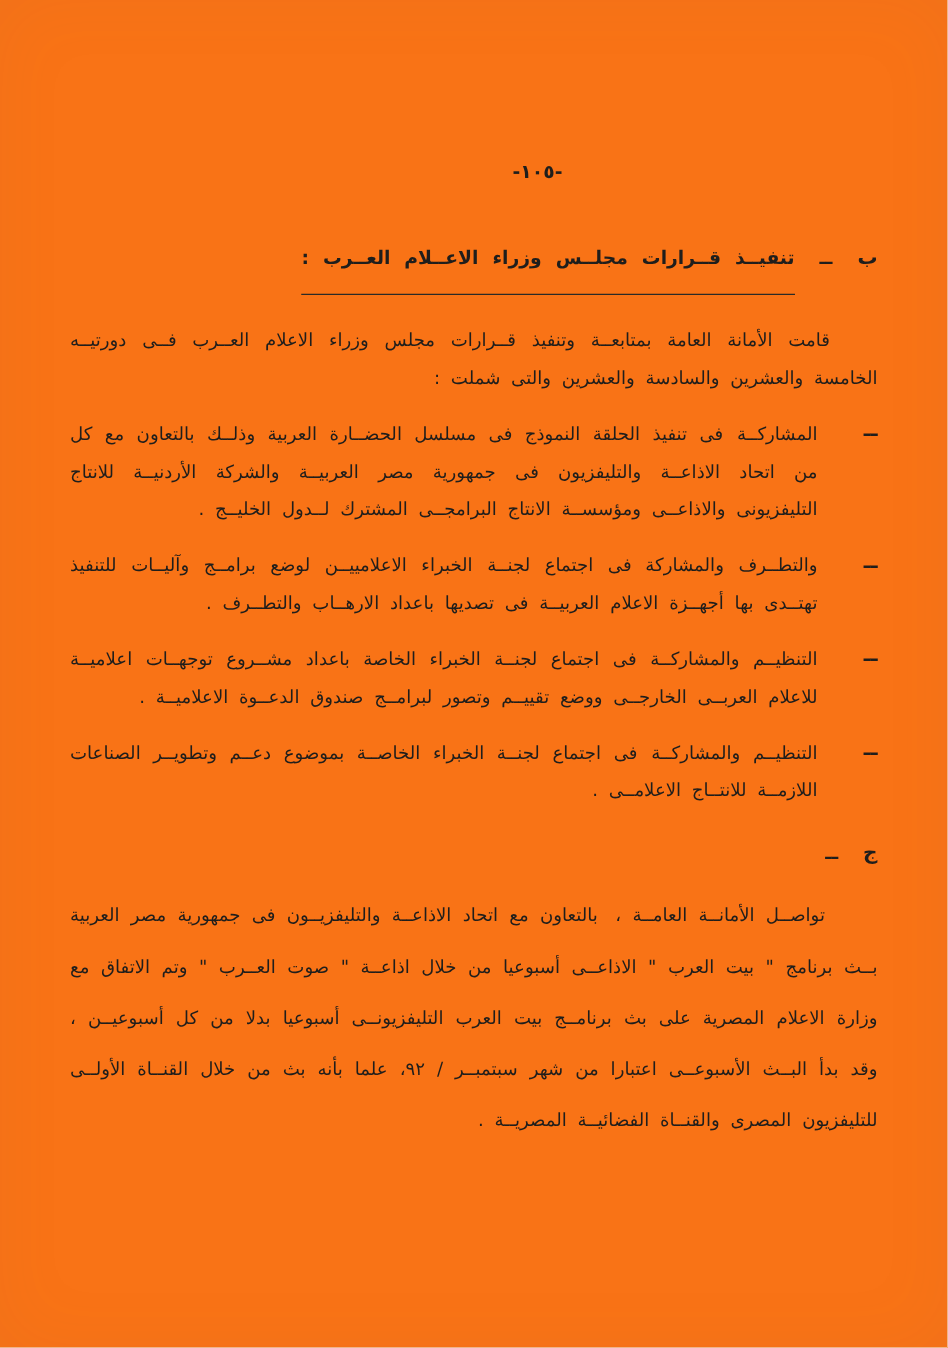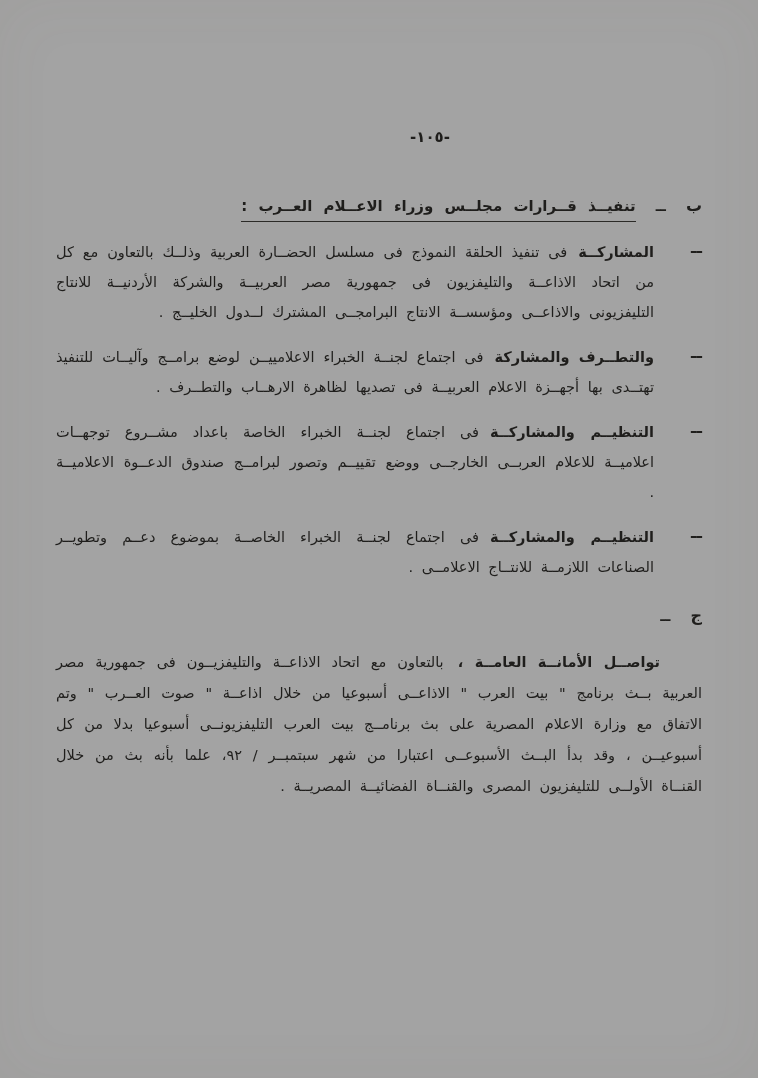--- a/index.html
+++ b/index.html
@@ -5,21 +5,21 @@
   html, body {
     margin: 0;
     padding: 0;
     background: #e9e9e9;
   }
   .page {
     position: relative;
     width: 758px;
     height: 1078px;
     margin: 0 auto;
-    background: #a3a3a3;
+    background: #f97316;
     overflow: hidden;
     direction: rtl;
     color: #1f1e1c;
     font-family: "DejaVu Sans", sans-serif;
   }
   .page-number {
     position: absolute;
     top: 128px;
     right: 308px;
     font-size: 15px;
@@ -38,21 +38,21 @@
   }
   .heading-row .marker {
     font-size: 16px;
   }
   .heading-row .marker-dash {
     letter-spacing: 1px;
   }
   .heading.underlined {
     display: inline-block;
     border-bottom: 1.5px solid #2b2a27;
-    padding-bottom: 6px;
+    padding-bottom: 20px;
     word-spacing: 6px;
     letter-spacing: 0.3px;
   }
   .intro {
     margin: 22px 0 0 0;
     text-align: justify;
     text-indent: 38px;
     font-size: 14.5px;
     line-height: 30px;
     word-spacing: 4px;
@@ -70,32 +70,32 @@
   }
   .item-body {
     flex: 1;
     margin: 0;
     text-align: justify;
     font-size: 14.5px;
     line-height: 30px;
     word-spacing: 4px;
   }
   .lead {
-    font-weight: 700;
+    font-weight: 400;
     margin-left: 11px;
   }
   .section-c-heading-row {
     margin-top: 24px;
   }
   .body-c {
     margin: 22px 0 0 0;
     text-align: justify;
     text-indent: 42px;
     font-size: 14.5px;
-    line-height: 31px;
+    line-height: 41px;
     word-spacing: 4px;
   }
   .body-c .lead {
     margin-left: 14px;
   }
   
   .page::after {
     content: "";
     position: absolute;
     inset: 0;
@@ -111,29 +111,30 @@
   <div class="page-number">-١٠٥-</div>
 
   <div class="content">
 
     <div class="heading-row">
       <span class="marker">ب</span>
       <span class="marker-dash">ــ</span>
       <span class="heading underlined">تنفيــذ قــرارات مجلــس وزراء الاعــلام العــرب :</span>
     </div>
 
+    <p class="intro">قامت الأمانة العامة بمتابعــة وتنفيذ قــرارات مجلس وزراء الاعلام العــرب فــى دورتيــه الخامسة والعشرين والسادسة والعشرين والتى شملت :</p>
 
     <div class="item">
       <span class="item-dash">ــ</span>
       <p class="item-body"><span class="lead">المشاركــة</span><span>فى تنفيذ الحلقة النموذج فى مسلسل الحضــارة العربية وذلــك بالتعاون مع كل من اتحاد الاذاعــة والتليفزيون فى جمهورية مصر العربيــة والشركة الأردنيــة للانتاج التليفزيونى والاذاعــى ومؤسســة الانتاج البرامجــى المشترك لــدول الخليــج .</span></p>
     </div>
 
     <div class="item">
       <span class="item-dash">ــ</span>
-      <p class="item-body"><span class="lead">والتطــرف والمشاركة</span><span>فى اجتماع لجنــة الخبراء الاعلامييــن لوضع برامــج وآليــات للتنفيذ تهتــدى بها أجهــزة الاعلام العربيــة فى تصديها لظاهرة الارهــاب والتطــرف .</span></p>
+      <p class="item-body"><span class="lead">والتطــرف والمشاركة</span><span>فى اجتماع لجنــة الخبراء الاعلامييــن لوضع برامــج وآليــات للتنفيذ تهتــدى بها أجهــزة الاعلام العربيــة فى تصديها باعداد الارهــاب والتطــرف .</span></p>
     </div>
 
     <div class="item">
       <span class="item-dash">ــ</span>
       <p class="item-body"><span class="lead">التنظيــم والمشاركــة</span><span>فى اجتماع لجنــة الخبراء الخاصة باعداد مشــروع توجهــات اعلاميــة للاعلام العربــى الخارجــى ووضع تقييــم وتصور لبرامــج صندوق الدعــوة الاعلاميــة .</span></p>
     </div>
 
     <div class="item">
       <span class="item-dash">ــ</span>
       <p class="item-body"><span class="lead">التنظيــم والمشاركــة</span><span>فى اجتماع لجنــة الخبراء الخاصــة بموضوع دعــم وتطويــر الصناعات اللازمــة للانتــاج الاعلامــى .</span></p>

